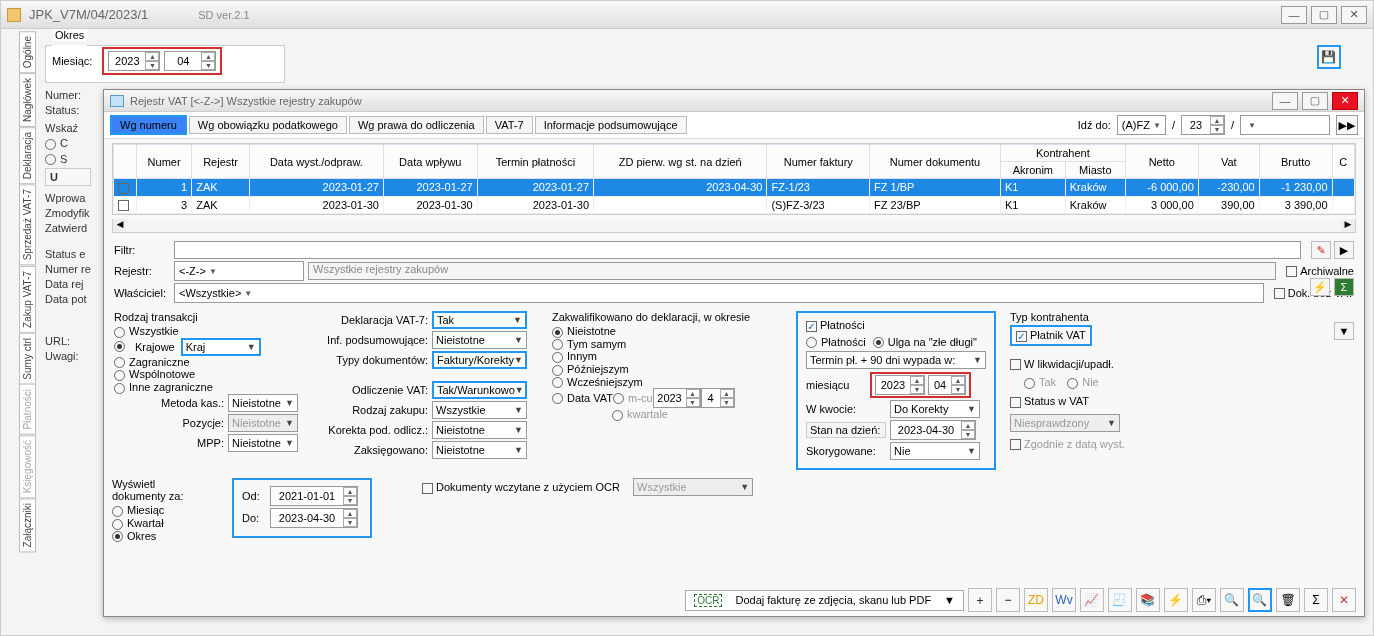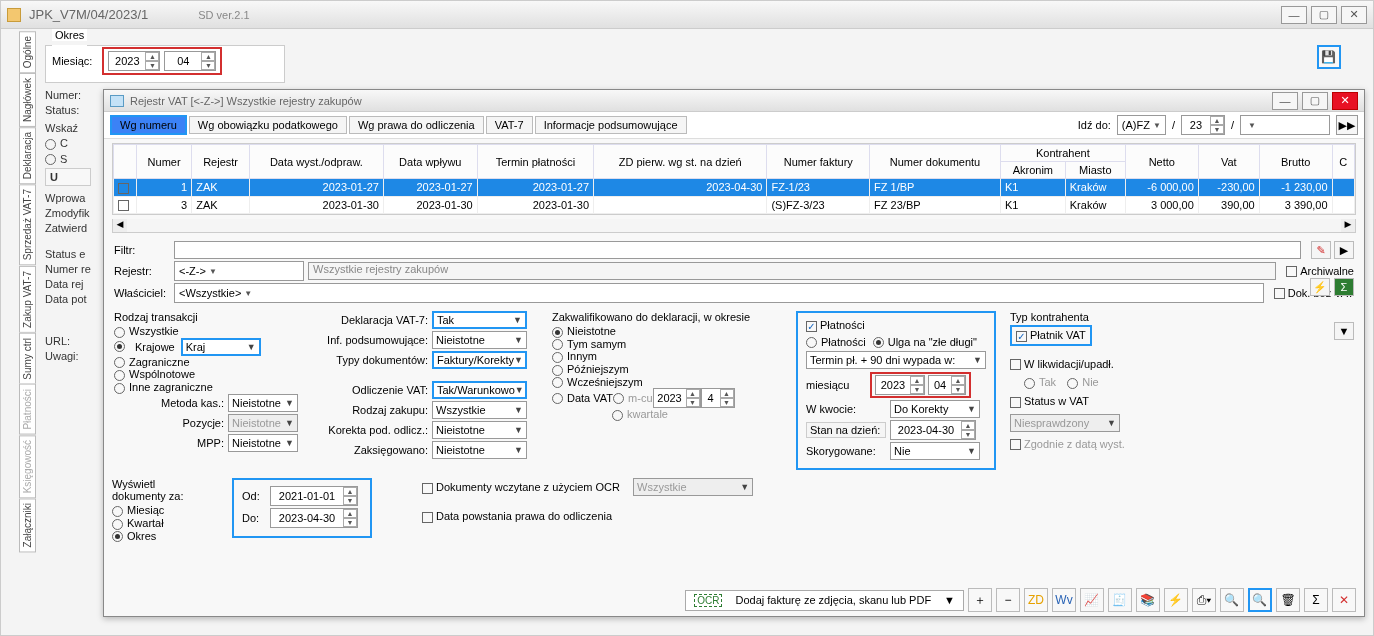--- a/index.html
+++ b/index.html
@@ -525,21 +525,20 @@
               </span>
             </span>
           </div>
       </div>
       <div class="col" style="margin-left:30px">
         <div><span class="chk"></span><span>Dokumenty wczytane z użyciem OCR</span>
           <span class="dd-box" style="background:#eee;color:#999;margin-left:10px;width:120px">
               <span>Wszystkie</span>
               <span class="dd">▼</span>
             </span></div>
-        <div style="margin-top:14px"><span class="chk"></span><span>Data powstania prawa do odliczenia</span></div>
       </div>
     </div>
 
     <div class="bottom-bar">
       <div class="ocr-btn">
           <span class="ocr-ic">OCR</span>
           <span>Dodaj fakturę ze zdjęcia, skanu lub PDF</span>
           <span class="dd">▼</span>
         </div>
       <span class="bbtn">＋</span>

